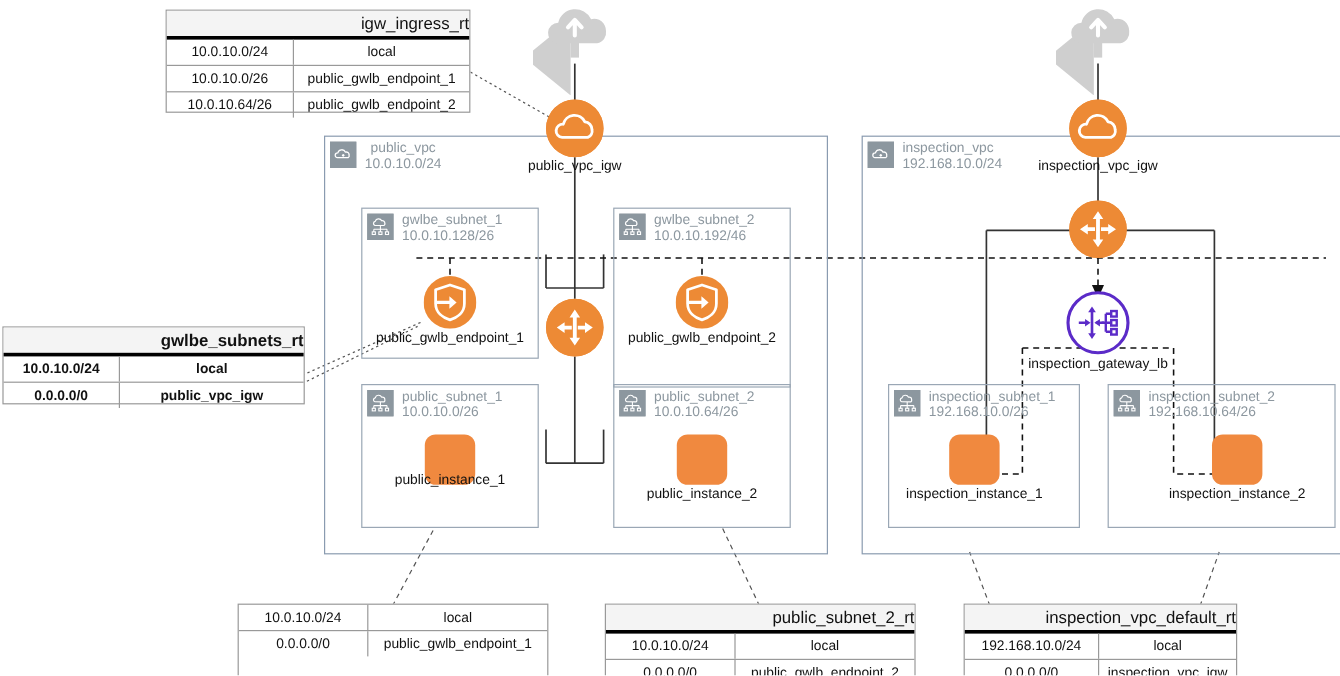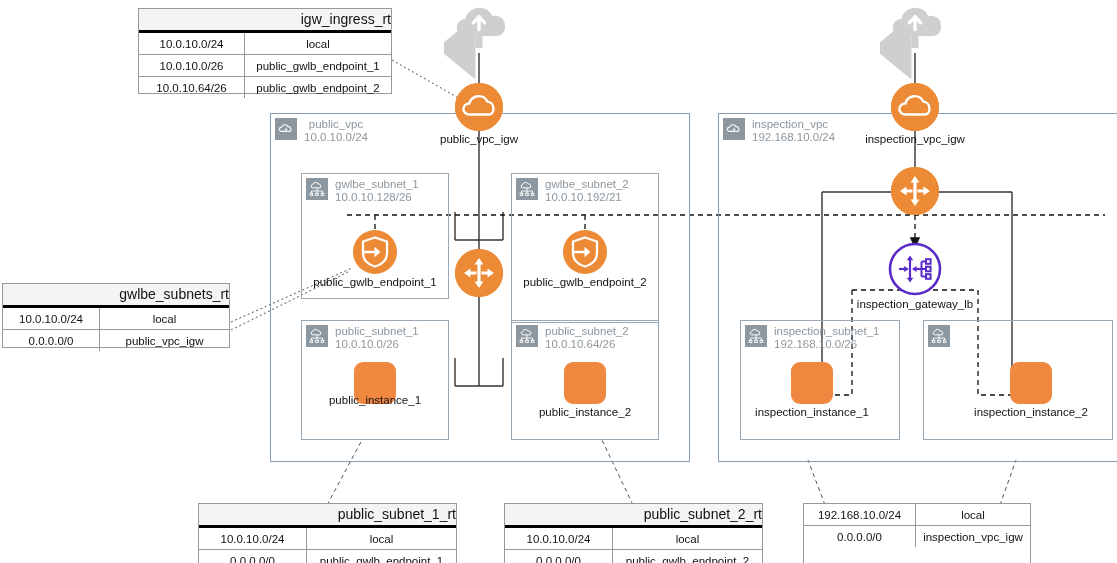--- a/index.html
+++ b/index.html
@@ -115,34 +115,33 @@
     <div class="rt-row">
       <div class="rt-c left" style="width:105px">10.0.10.0/26</div>
       <div class="rt-c" style="flex:1">public_gwlb_endpoint_1</div>
     </div>
     <div class="rt-row">
       <div class="rt-c left" style="width:105px">10.0.10.64/26</div>
       <div class="rt-c" style="flex:1">public_gwlb_endpoint_2</div>
     </div>
   </div>
 
-  <div class="rt" style="left:2px;top:283px;width:228px;height:65px;">
+  <div class="rt" style="left:2px;top:272px;width:252px;height:65px;font-weight:bold;">
     <div class="rt-title">gwlbe_subnets_rt</div>
     <div class="rt-row">
       <div class="rt-c left" style="width:96px">10.0.10.0/24</div>
       <div class="rt-c" style="flex:1">local</div>
     </div>
     <div class="rt-row">
       <div class="rt-c left" style="width:96px">0.0.0.0/0</div>
       <div class="rt-c" style="flex:1">public_vpc_igw</div>
     </div>
   </div>
 
   <div class="rt" style="left:198px;top:503px;width:259px;height:65px;">
-    <div class="rt-title">public_subnet_1_rt</div>
     <div class="rt-row">
       <div class="rt-c left" style="width:107px">10.0.10.0/24</div>
       <div class="rt-c" style="flex:1">local</div>
     </div>
     <div class="rt-row">
       <div class="rt-c left" style="width:107px">0.0.0.0/0</div>
       <div class="rt-c" style="flex:1">public_gwlb_endpoint_1</div>
     </div>
   </div>
 
@@ -152,20 +151,21 @@
       <div class="rt-c left" style="width:107px">10.0.10.0/24</div>
       <div class="rt-c" style="flex:1">local</div>
     </div>
     <div class="rt-row">
       <div class="rt-c left" style="width:107px">0.0.0.0/0</div>
       <div class="rt-c" style="flex:1">public_gwlb_endpoint_2</div>
     </div>
   </div>
 
   <div class="rt" style="left:803px;top:503px;width:228px;height:65px;">
+    <div class="rt-title">inspection_vpc_default_rt</div>
     <div class="rt-row">
       <div class="rt-c left" style="width:111px">192.168.10.0/24</div>
       <div class="rt-c" style="flex:1">local</div>
     </div>
     <div class="rt-row">
       <div class="rt-c left" style="width:111px">0.0.0.0/0</div>
       <div class="rt-c" style="flex:1">inspection_vpc_igw</div>
     </div>
   </div>
 
@@ -227,21 +227,21 @@
           <rect width="22" height="22" fill="#8c979f"></rect>
           <path d="M6.4 9.8a1.7 1.7 0 0 1 .3-3.3 2.9 2.9 0 0 1 5.4-.5 2 2 0 0 1 2.6 2 1.7 1.7 0 0 1-.7 1.9z" fill="none" stroke="#fff" stroke-width="1" stroke-linejoin="round"></path>
           <path d="M11 10v3M5.5 13h11M5.5 13v2.4M11 13v2.4M16.5 13v2.4" stroke="#fff" stroke-width="0.9"></path>
           <rect x="4.2" y="15.2" width="2.6" height="2.2" fill="none" stroke="#fff" stroke-width="0.9"></rect>
           <rect x="9.7" y="15.2" width="2.6" height="2.2" fill="none" stroke="#fff" stroke-width="0.9"></rect>
           <rect x="15.2" y="15.2" width="2.6" height="2.2" fill="none" stroke="#fff" stroke-width="0.9"></rect>
         </svg>
       </span>
       <span class="grp-txt">
         <span class="l1" style="display:block">gwlbe_subnet_2</span>
-        <span class="l2" style="display:block">10.0.10.192/21</span>
+        <span class="l2" style="display:block">10.0.10.192/46</span>
       </span>
     </div>
   </div>
 
   <div class="subnet" style="left:301px;top:320px;width:148px;height:120px;">
     <div class="grp-head">
       <span class="grp-ico">
         <svg viewBox="0 0 22 22" width="22" height="22">
           <rect width="22" height="22" fill="#8c979f"></rect>
           <path d="M6.4 9.8a1.7 1.7 0 0 1 .3-3.3 2.9 2.9 0 0 1 5.4-.5 2 2 0 0 1 2.6 2 1.7 1.7 0 0 1-.7 1.9z" fill="none" stroke="#fff" stroke-width="1" stroke-linejoin="round"></path>
@@ -300,20 +300,24 @@
     <div class="grp-head">
       <span class="grp-ico">
         <svg viewBox="0 0 22 22" width="22" height="22">
           <rect width="22" height="22" fill="#8c979f"></rect>
           <path d="M6.4 9.8a1.7 1.7 0 0 1 .3-3.3 2.9 2.9 0 0 1 5.4-.5 2 2 0 0 1 2.6 2 1.7 1.7 0 0 1-.7 1.9z" fill="none" stroke="#fff" stroke-width="1" stroke-linejoin="round"></path>
           <path d="M11 10v3M5.5 13h11M5.5 13v2.4M11 13v2.4M16.5 13v2.4" stroke="#fff" stroke-width="0.9"></path>
           <rect x="4.2" y="15.2" width="2.6" height="2.2" fill="none" stroke="#fff" stroke-width="0.9"></rect>
           <rect x="9.7" y="15.2" width="2.6" height="2.2" fill="none" stroke="#fff" stroke-width="0.9"></rect>
           <rect x="15.2" y="15.2" width="2.6" height="2.2" fill="none" stroke="#fff" stroke-width="0.9"></rect>
         </svg>
+      </span>
+      <span class="grp-txt">
+        <span class="l1" style="display:block">inspection_subnet_2</span>
+        <span class="l2" style="display:block">192.168.10.64/26</span>
       </span>
     </div>
   </div>
 
   <div class="node" style="left:451px;top:3px;width:56px;height:40px;">
     <span class="cloudgray">
       <svg viewBox="0 0 56 40" width="56" height="40">
         <path d="M13 33a8.6 8.6 0 0 1 1.2-17.1A14.6 14.6 0 0 1 41.6 13A9.9 9.9 0 0 1 54 22.8A8.9 8.9 0 0 1 46.6 33z" fill="#CFCFCF"></path>
         <path d="M28 26.5V14.5 M22.3 19.8 L28 13.6 L33.7 19.8" fill="none" stroke="#fff" stroke-width="3.4" stroke-linecap="round" stroke-linejoin="round"></path>
       </svg>

